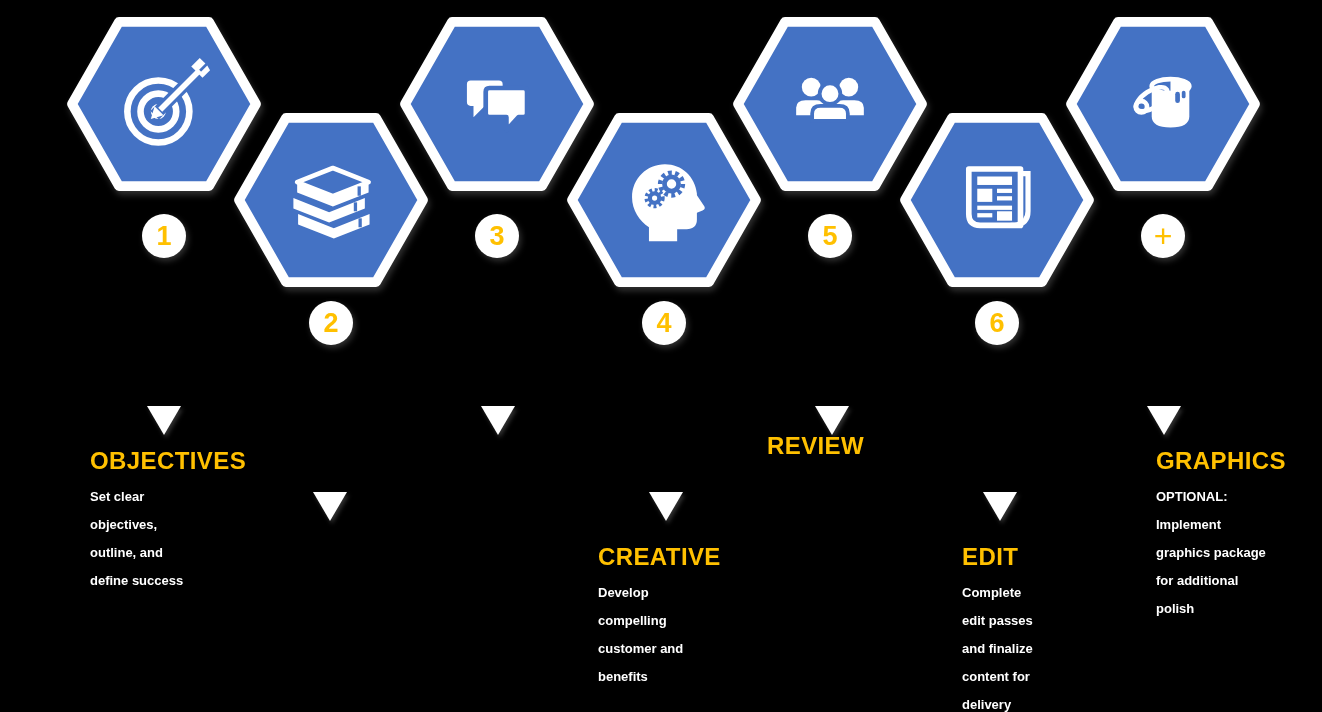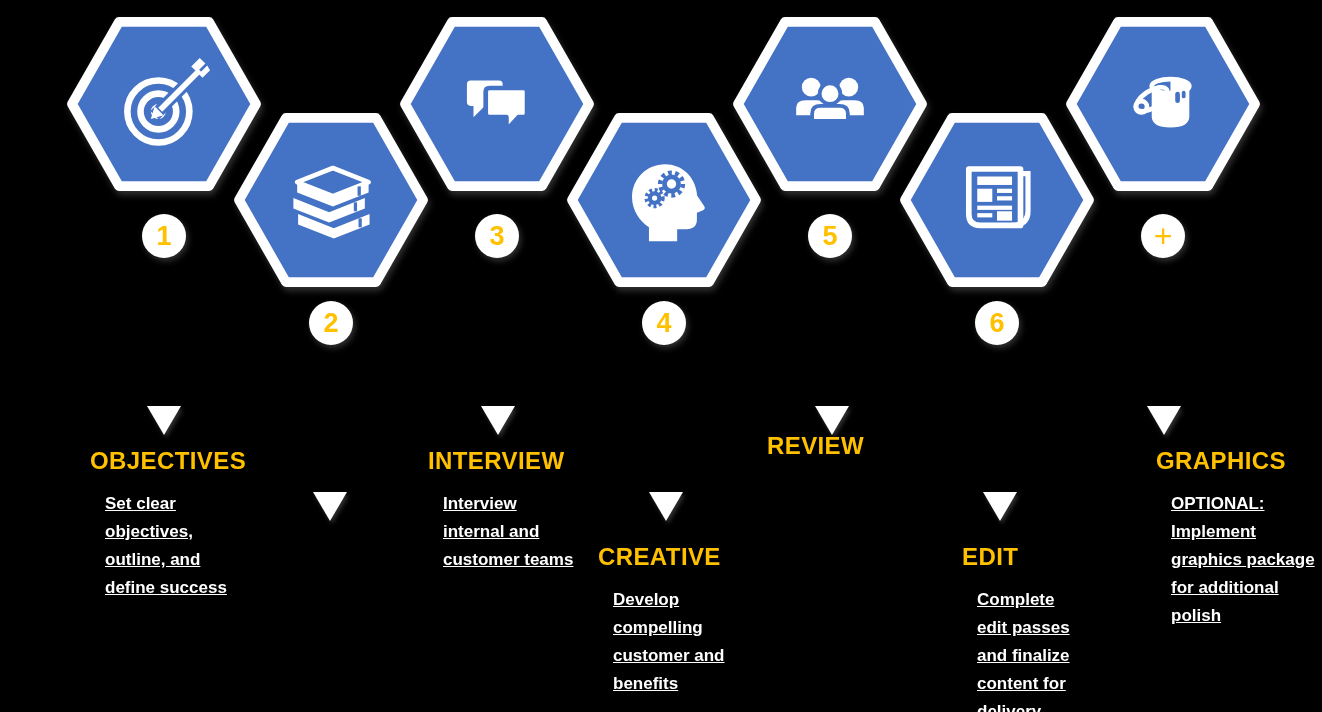--- a/index.html
+++ b/index.html
@@ -32,21 +32,21 @@
   }
   .badge.plus{font-size:32px;font-weight:400;}
   .arrow{
     position:absolute;width:0;height:0;
     border-left:17px solid transparent;border-right:17px solid transparent;
     border-top:29px solid var(--white);
     filter:drop-shadow(2px 3px 2px rgba(140,140,140,.35));
   }
   .detail{position:absolute;width:215px;}
   .detail h2{margin:0 0 8px;font-size:24px;font-weight:700;color:var(--gold);letter-spacing:.4px;}
-  .detail p{margin:15px;font-size:17px;font-weight:700;color:var(--white);line-height:28px;white-space:pre-line;text-decoration:underline;}
+  .detail p{margin:0;font-size:13px;font-weight:700;color:var(--white);line-height:28px;white-space:pre-line;}
 </style>
 </head>
 <body>
 
 <div id="canvas">
 
   <div class="hex" style="left:66px;top:14px">
     <svg class="hex-bg" viewBox="0 0 200 184">
       <polygon points="54,8 146,8 194,92 146,176 54,176 6,92"></polygon>
     </svg>
@@ -98,26 +98,20 @@
     </svg>
     <svg class="ic" viewBox="0 0 100 100">
       <path d="M18,29 Q18,25 22,25 H52 Q56,25 56,29 V48 Q56,52 52,52 H37 L25,64 V52 H22 Q18,52 18,48 Z" class="f-w"></path>
       <path d="M38,37 Q38,33 42,33 H78 Q82,33 82,37 V60 Q82,64 78,64 H73 L60,78 V64 H42 Q38,64 38,60 Z" class="f-w" style="stroke:var(--blue);stroke-width:5;stroke-linejoin:round"></path>
     </svg>
   </div>
   <div class="badge" style="left:475px;top:214px">
     <span>3</span>
   </div>
   <div class="arrow" style="left:481px;top:406px"></div>
-  <div class="detail" style="left:428px;top:447px">
-    <h2>INTERVIEW</h2>
-    <p>Interview
-internal and
-customer teams</p>
-  </div>
 
   <div class="hex" style="left:566px;top:110px">
     <svg class="hex-bg" viewBox="0 0 200 184">
       <polygon points="54,8 146,8 194,92 146,176 54,176 6,92"></polygon>
     </svg>
     <svg class="ic" viewBox="0 0 100 100">
       <path d="M34,94 L34,79 C24,72 16,61 16,47 C16,27 32,12 51,12 C69,12 83,25 85,43 L85,45 L93,57 C94,59 93,60.5 91,61.2 L85,63.5 L85,71 C85,77.5 81,81 74,81 L64,81 L64,94 Z" class="f-w"></path>
       <circle cx="58" cy="33" r="12" class="s-b" style="stroke-width:5;stroke-dasharray:4 3.5"></circle>
       <circle cx="58" cy="33" r="7.5" class="s-b" style="stroke-width:5"></circle>
       <circle cx="40" cy="48" r="8.5" class="s-b" style="stroke-width:4.5;stroke-dasharray:3 2.7"></circle>

